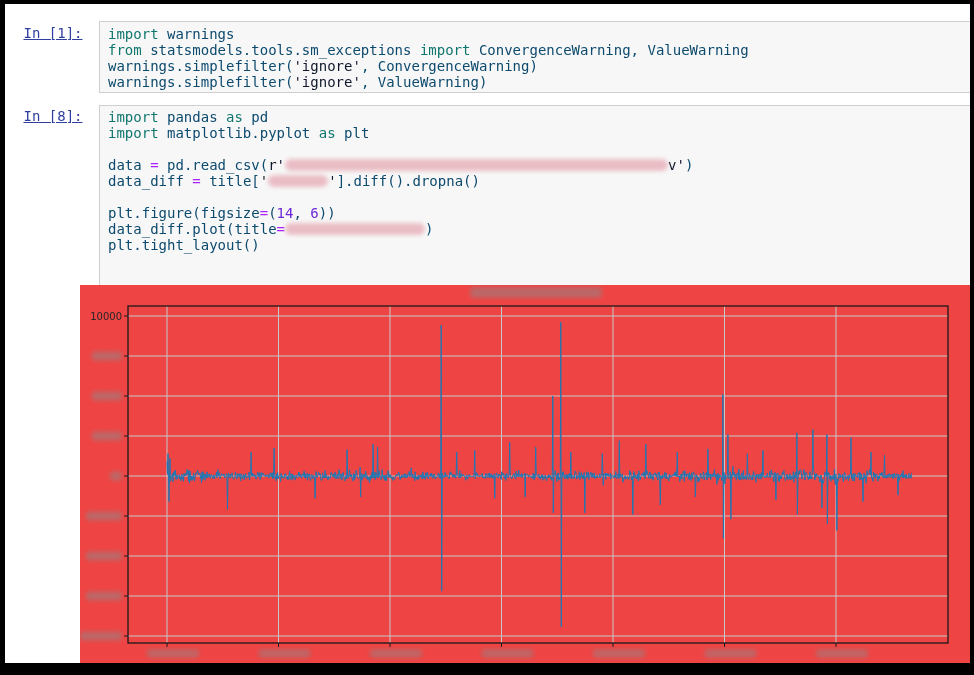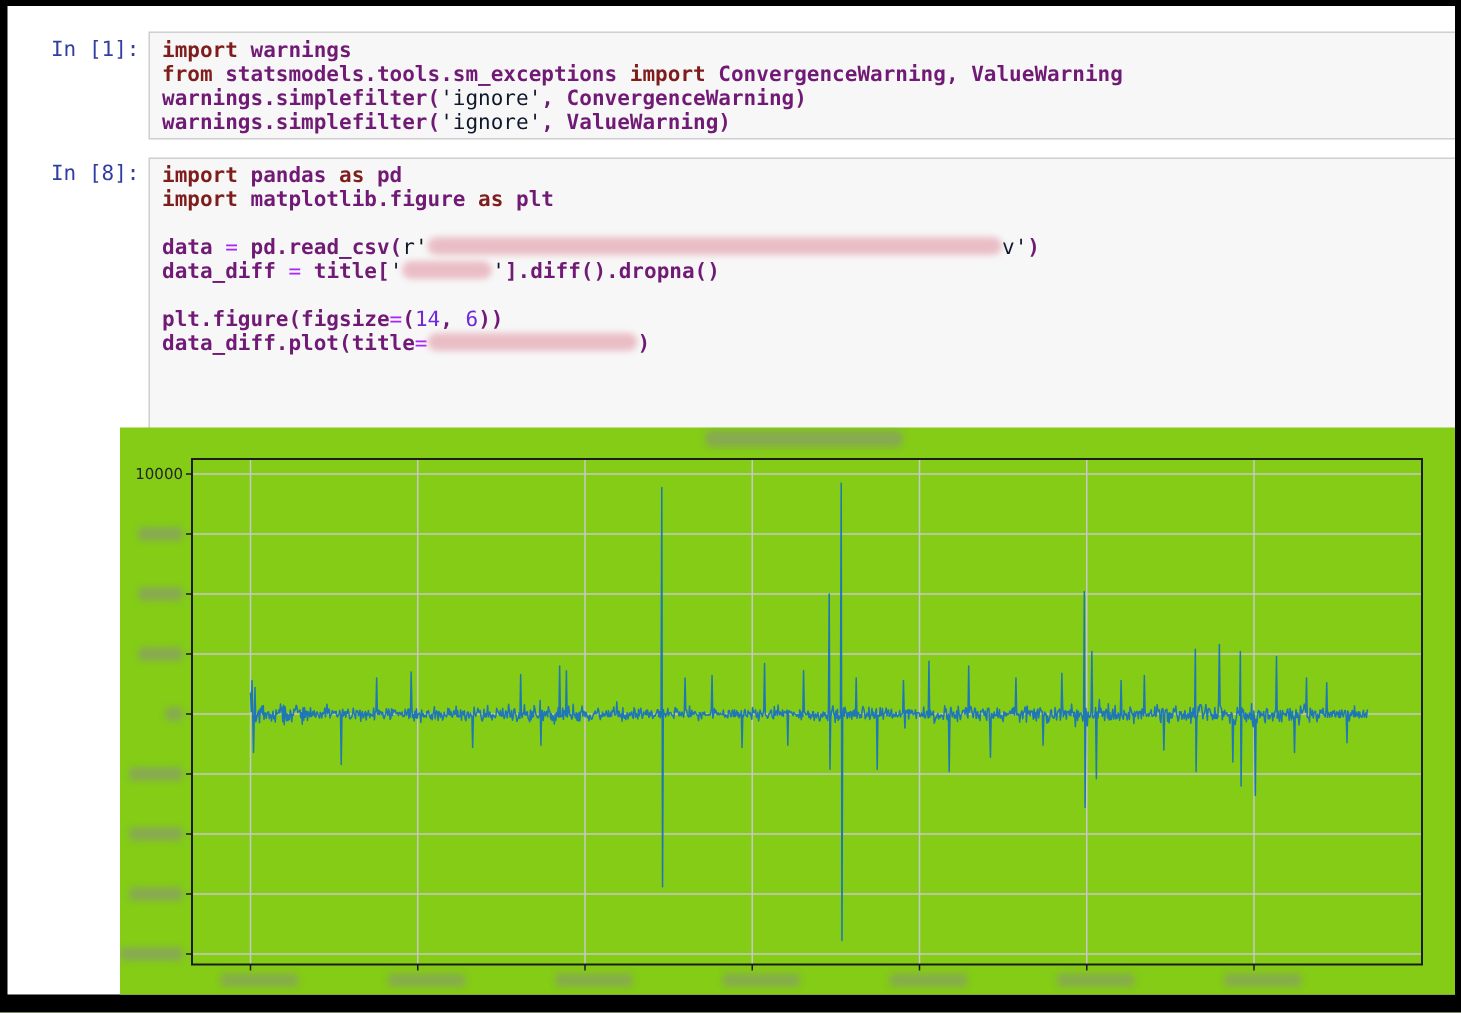--- a/index.html
+++ b/index.html
@@ -8,53 +8,54 @@
     width:974px;height:675px;
     box-sizing:border-box;
     background:#fff;
     border-style:solid;border-color:#000;
     border-width:4px 4px 12px 5px;
     overflow:hidden;
     font-family:"DejaVu Sans","Liberation Sans",sans-serif;
   }
   .prompt{
     position:absolute;left:8px;width:80px;
-    text-align:right;
+    text-align:center;
     color:#303F9F;
     font:14px/16px "DejaVu Sans Mono","Liberation Mono",monospace;
     white-space:pre;
+    text-decoration:underline;
   }
   .cell{
     position:absolute;left:94px;width:874px;
     background:#f7f7f7;
     border:1px solid #cfcfcf;
     box-sizing:border-box;
     padding:3px 0 3px 8px;
   }
   .cell-1{top:17px;height:72px;padding-top:4px;}
   .cell-2{top:101px;height:182px;}
   .code-line{
     font:14px/16px "DejaVu Sans Mono","Liberation Mono",monospace;
     white-space:pre;height:16px;
   }
-  .tok-kw{color:#7f1d1d;font-weight:bold;}
+  .tok-kw{color:#0f766e;font-weight:normal;}
   .tok-str{color:#0f172a;}
   .tok-num{color:#6d28d9;}
   .tok-op{color:#AA22FF;}
-  .tok-pl{color:#701a75;font-weight:bold;}
+  .tok-pl{color:#0c4a6e;}
   .redact-code{
     display:inline-block;height:12px;
     background:#e08f9d;opacity:.55;
     filter:blur(2px);
     border-radius:6px;
     vertical-align:-1px;
   }
   .figure{
     position:absolute;left:75px;top:281px;width:890px;height:382px;
-    background:#84cc16;
+    background:#ef4444;
   }
   svg{display:block;}
 </style>
 </head>
 <body>
 
 <div class="page">
 
   <div class="prompt" style="top:21px">In [1]:</div>
   <div class="cell cell-1">
@@ -63,27 +64,28 @@
         <div class="code-line"><span class="tok-kw">from</span><span class="tok-pl"> statsmodels.tools.sm_exceptions </span><span class="tok-kw">import</span><span class="tok-pl"> ConvergenceWarning, ValueWarning</span></div>
         <div class="code-line"><span class="tok-pl">warnings.simplefilter(</span><span class="tok-str">'ignore'</span><span class="tok-pl">, ConvergenceWarning)</span></div>
         <div class="code-line"><span class="tok-pl">warnings.simplefilter(</span><span class="tok-str">'ignore'</span><span class="tok-pl">, ValueWarning)</span></div>
       </div>
   </div>
 
   <div class="prompt" style="top:104px">In [8]:</div>
   <div class="cell cell-2">
     <div>
         <div class="code-line"><span class="tok-kw">import</span><span class="tok-pl"> pandas </span><span class="tok-kw">as</span><span class="tok-pl"> pd</span></div>
-        <div class="code-line"><span class="tok-kw">import</span><span class="tok-pl"> matplotlib.figure </span><span class="tok-kw">as</span><span class="tok-pl"> plt</span></div>
+        <div class="code-line"><span class="tok-kw">import</span><span class="tok-pl"> matplotlib.pyplot </span><span class="tok-kw">as</span><span class="tok-pl"> plt</span></div>
         <div class="code-line">&nbsp;</div>
         <div class="code-line"><span class="tok-pl">data </span><span class="tok-op">=</span><span class="tok-pl"> pd.read_csv(</span><span class="tok-str">r'</span><span class="redact-code" style="width: 383px;"></span><span class="tok-str">v'</span><span class="tok-pl">)</span></div>
         <div class="code-line"><span class="tok-pl">data_diff </span><span class="tok-op">=</span><span class="tok-pl"> title[</span><span class="tok-str">'</span><span class="redact-code" style="width: 60px;"></span><span class="tok-str">'</span><span class="tok-pl">].diff().dropna()</span></div>
         <div class="code-line">&nbsp;</div>
         <div class="code-line"><span class="tok-pl">plt.figure(figsize</span><span class="tok-op">=</span><span class="tok-pl">(</span><span class="tok-num">14</span><span class="tok-pl">, </span><span class="tok-num">6</span><span class="tok-pl">))</span></div>
         <div class="code-line"><span class="tok-pl">data_diff.plot(title</span><span class="tok-op">=</span><span class="redact-code" style="width: 140px;"></span><span class="tok-pl">)</span></div>
+        <div class="code-line"><span class="tok-pl">plt.tight_layout()</span></div>
       </div>
   </div>
 
   <div class="figure">
     <svg width="890" height="382" viewBox="0 0 890 382">
       <defs>
         <filter id="blurf" x="-50%" y="-50%" width="200%" height="200%">
           <feGaussianBlur stdDeviation="2.3"></feGaussianBlur>
         </filter>
       </defs>

